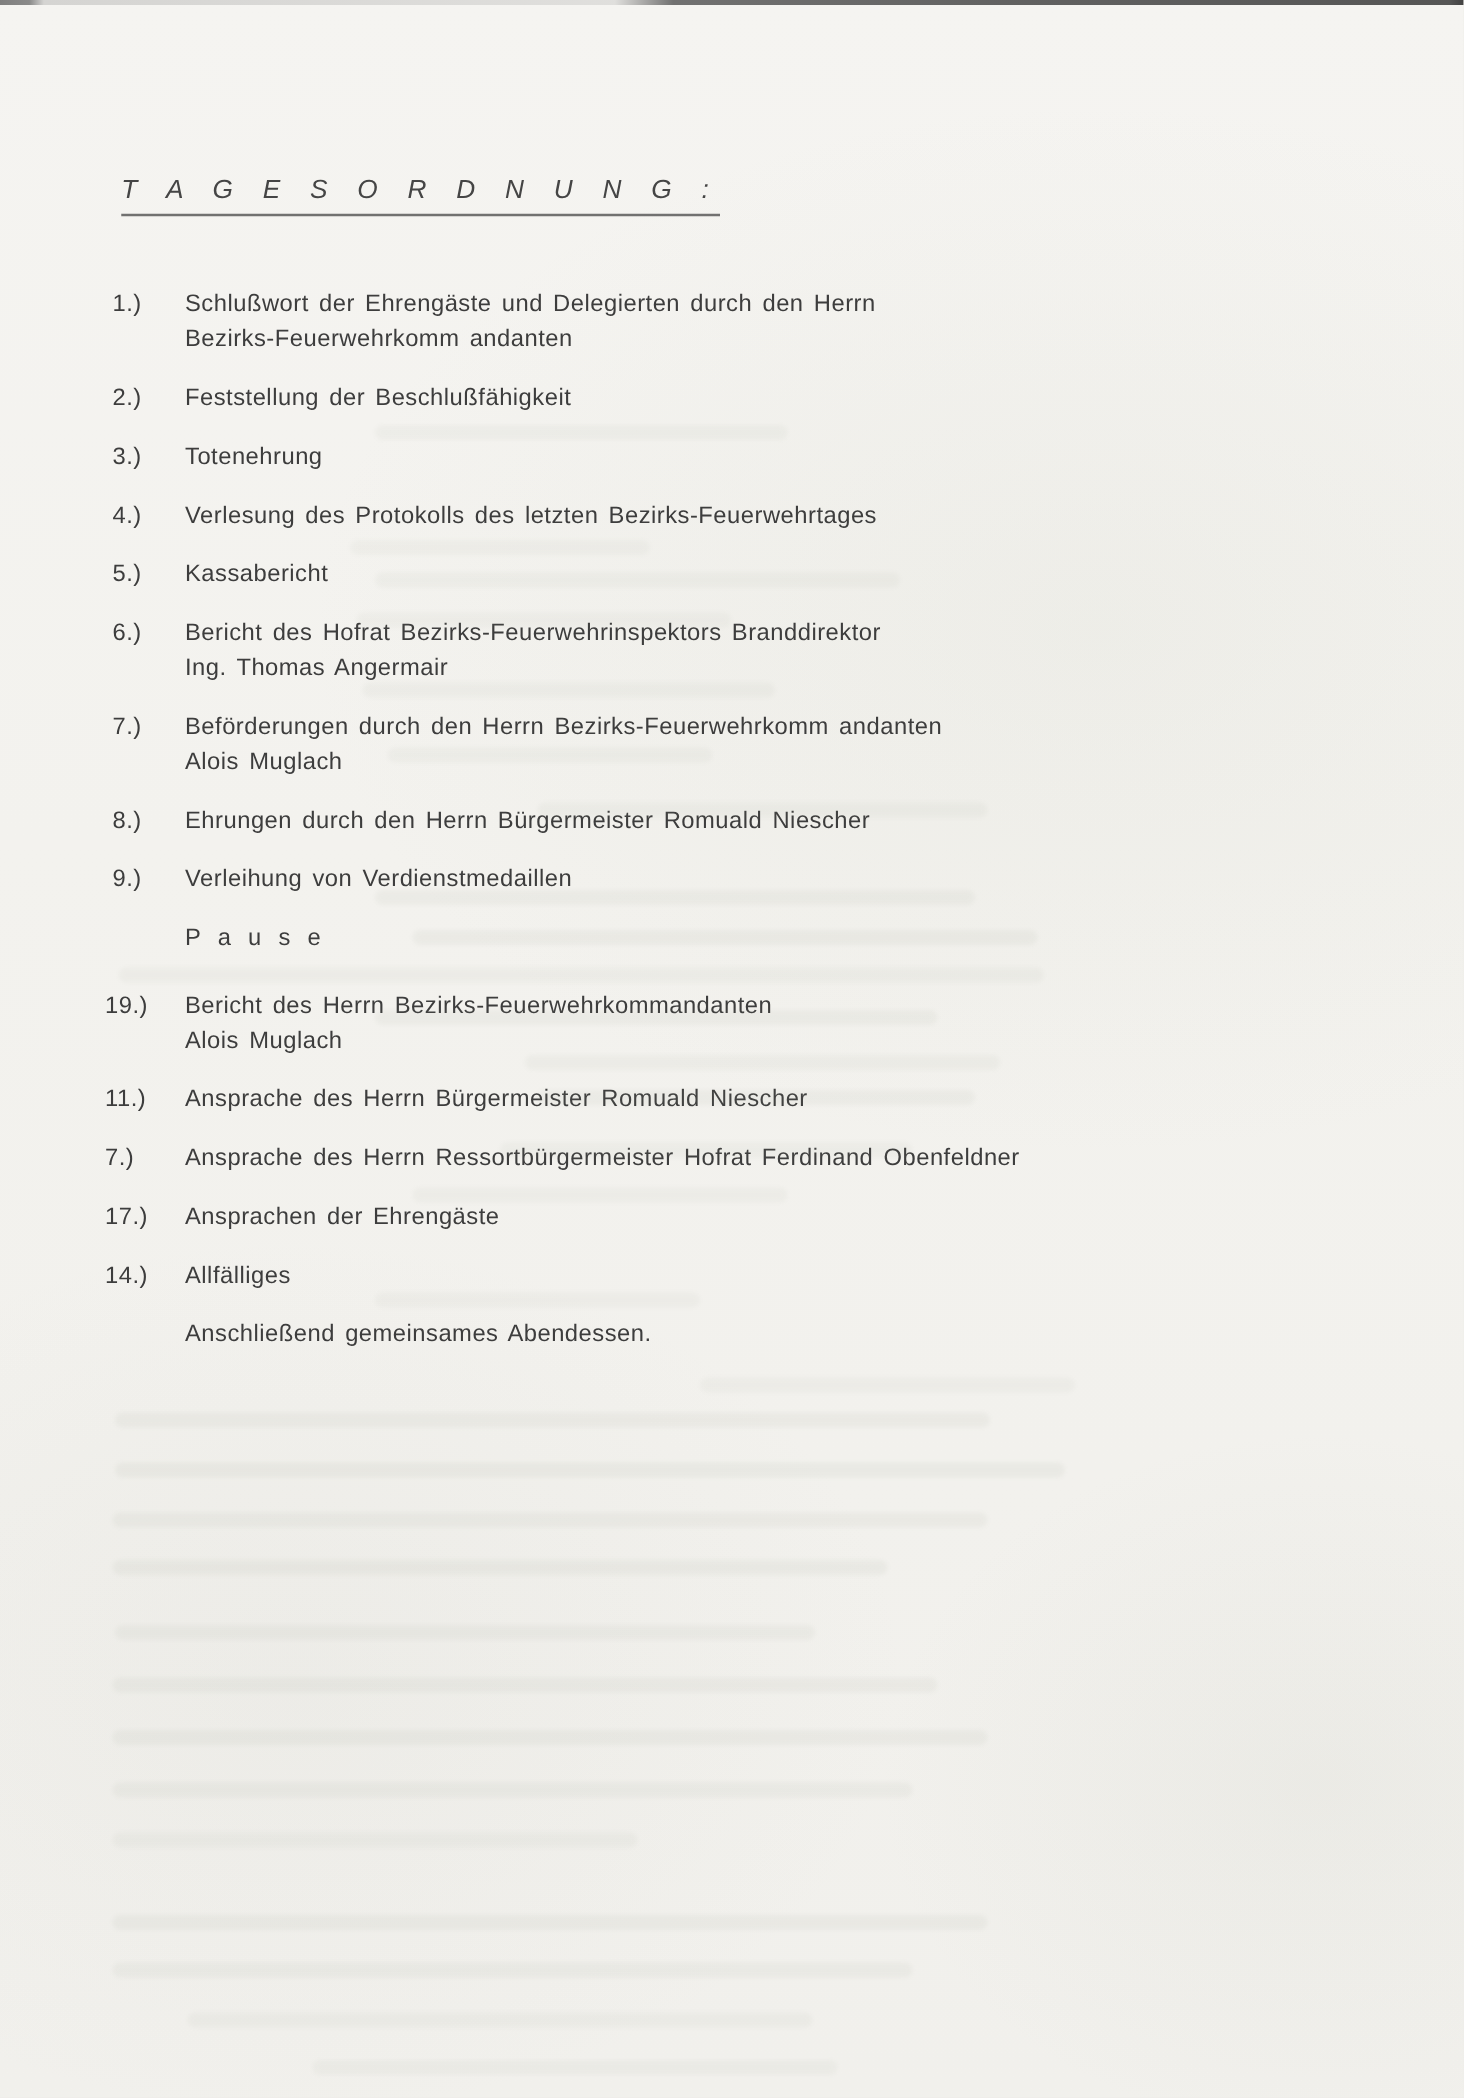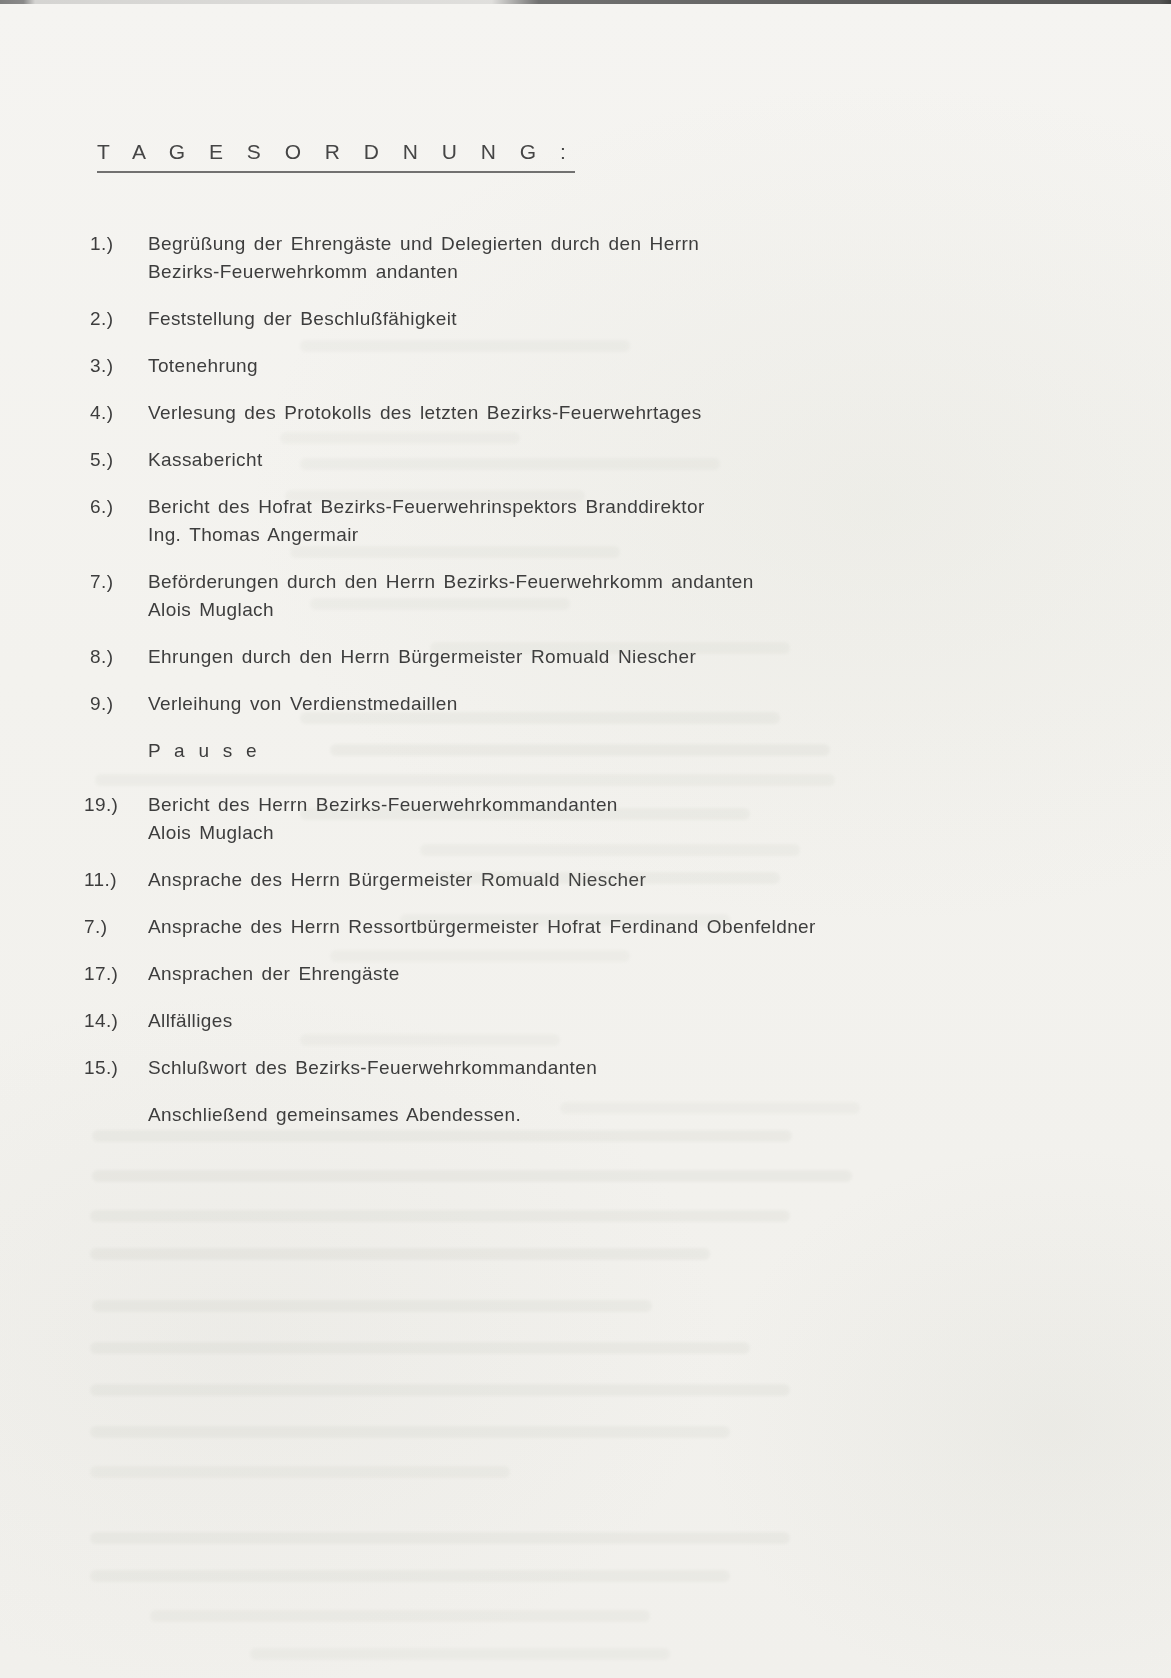--- a/index.html
+++ b/index.html
@@ -35,20 +35,21 @@
   .doc-title {
     position: absolute;
     left: 97px;
     top: 140px;
     font-size: 21px;
     letter-spacing: 9px;
     color: #454545;
     padding-bottom: 7px;
     border-bottom: 2px solid rgba(70,70,70,0.75);
     white-space: nowrap;
+    font-style: italic;
   }
   .agenda {
     position: absolute;
     left: 84px;
     top: 230px;
     width: 980px;
   }
   .agenda-row {
     display: grid;
     grid-template-columns: 46px 1fr;
@@ -91,21 +92,21 @@
 <div class="page">
 
   <div class="scan-edge-top"></div>
 
   <div class="doc-title">T A G E S O R D N U N G :</div>
 
   <div class="agenda" id="agenda-list">
       <div class="agenda-row">
         <span class="num">1.)</span>
         <div>
-          <div>Begrüßung der Ehrengäste und Delegierten durch den Herrn</div>
+          <div>Schlußwort der Ehrengäste und Delegierten durch den Herrn</div>
           <div>Bezirks-Feuerwehrkomm andanten</div>
         </div>
       </div>
       <div class="agenda-row">
         <span class="num">2.)</span>
         <div>
           <div>Feststellung der Beschlußfähigkeit</div>
         </div>
       </div>
       <div class="agenda-row">
@@ -178,26 +179,20 @@
       <div class="agenda-row wide-num">
         <span class="num">17.)</span>
         <div>
           <div>Ansprachen der Ehrengäste</div>
         </div>
       </div>
       <div class="agenda-row wide-num">
         <span class="num">14.)</span>
         <div>
           <div>Allfälliges</div>
-        </div>
-      </div>
-      <div class="agenda-row wide-num">
-        <span class="num">15.)</span>
-        <div>
-          <div>Schlußwort des Bezirks-Feuerwehrkommandanten</div>
         </div>
       </div>
       <div class="agenda-row closing-row">
         <span class="num"></span>
         <div>Anschließend gemeinsames Abendessen.</div>
       </div>
     </div>
 
   <div class="ghost" style="top:340px;  left:300px; width:330px; opacity:0.055;"></div>
   <div class="ghost" style="top:432px;  left:280px; width:240px; opacity:0.05;"></div>

